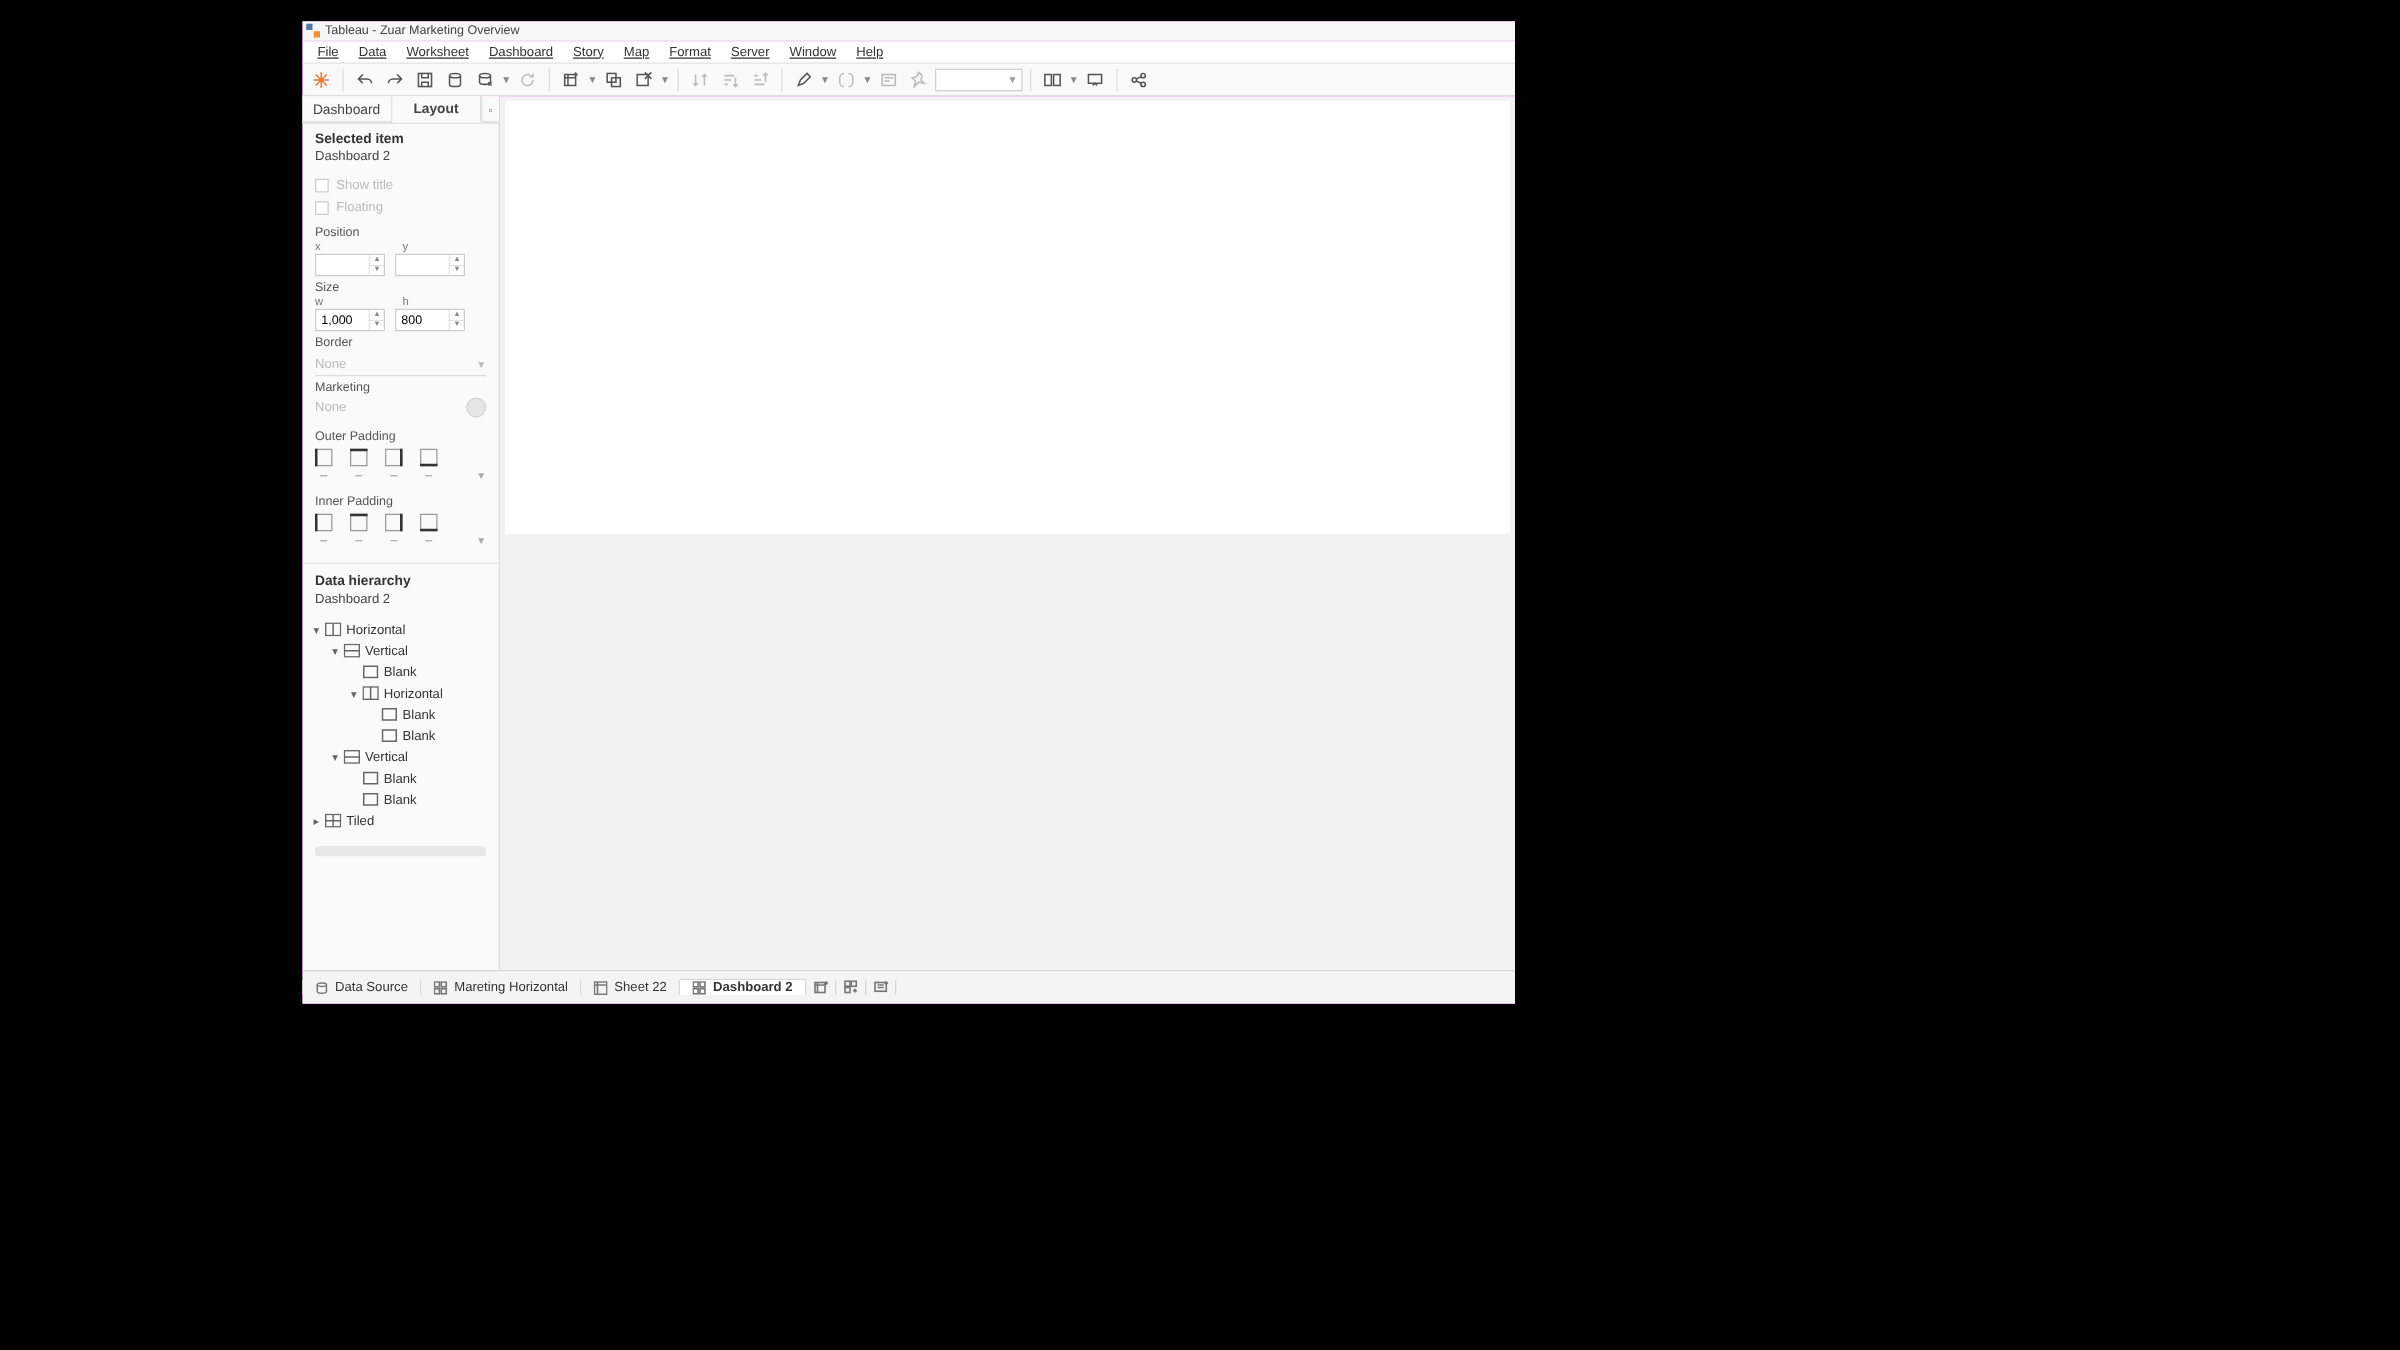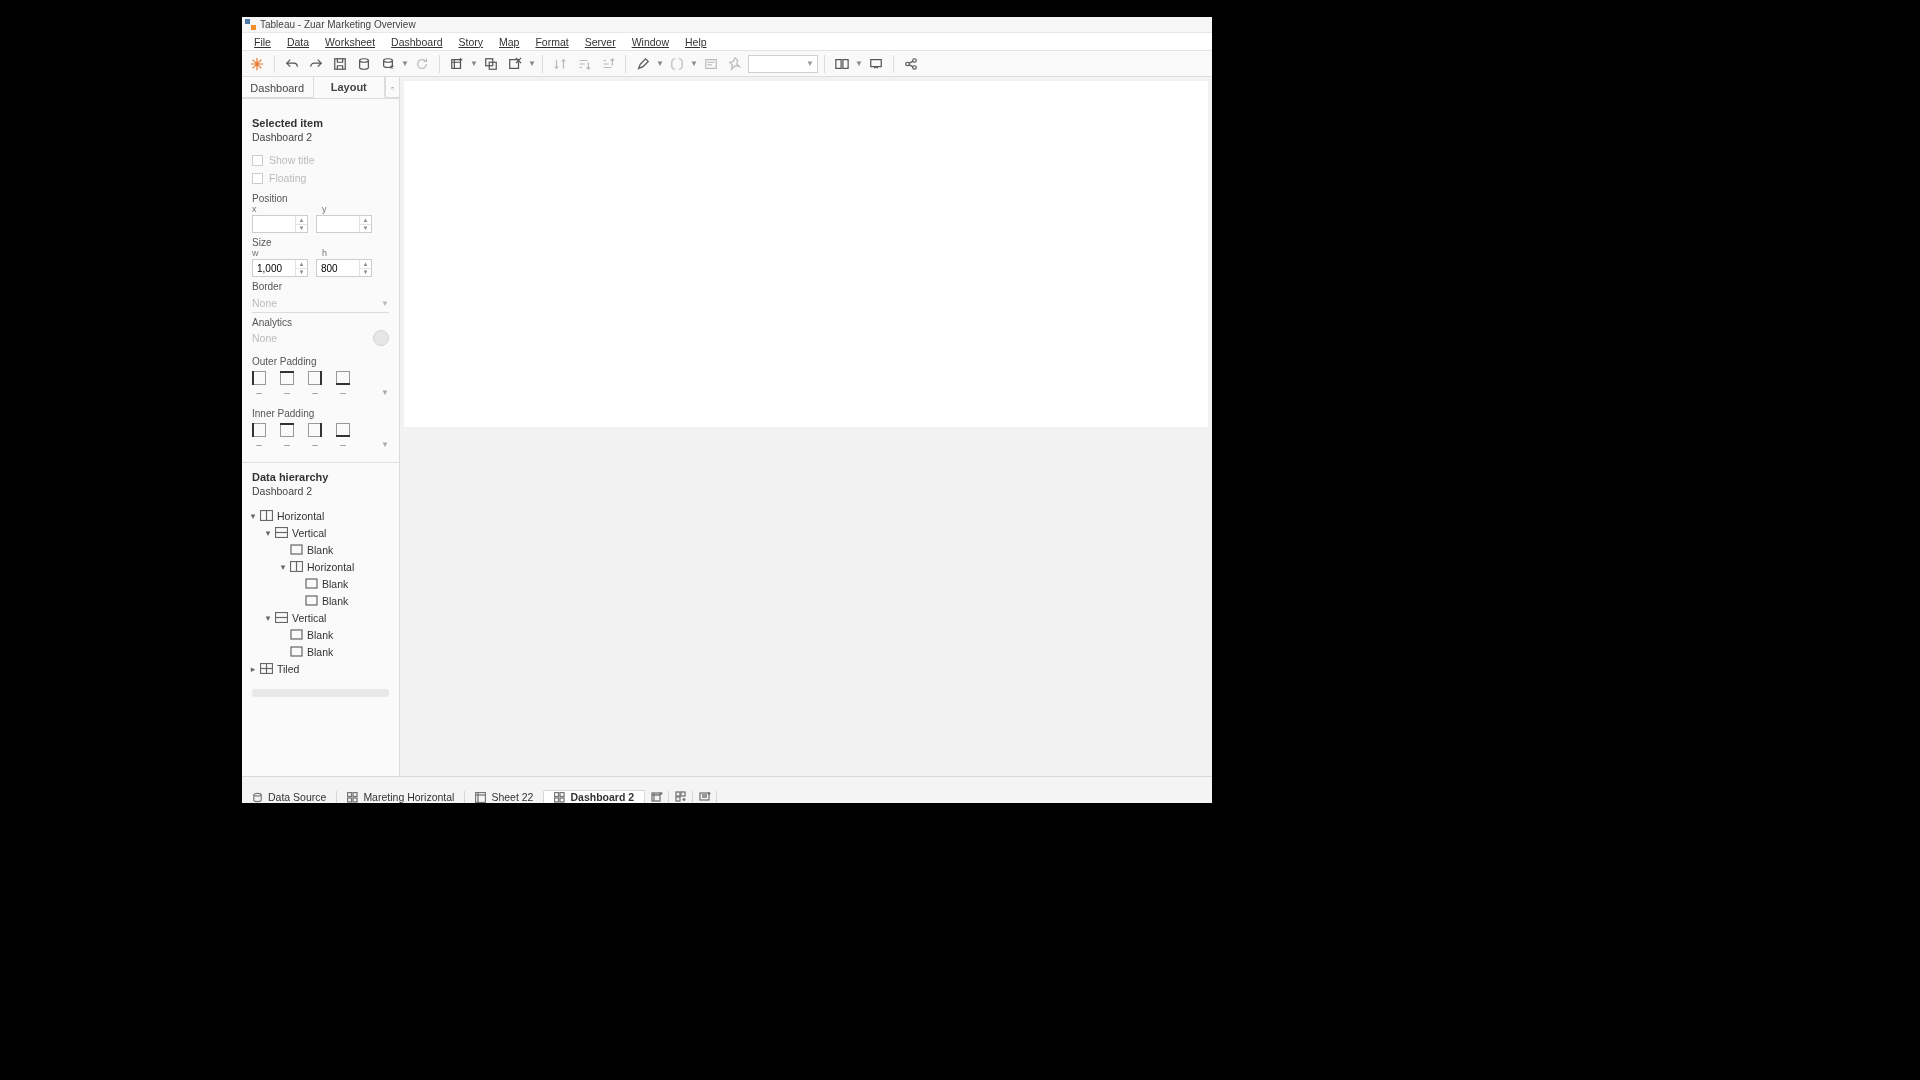--- a/index.html
+++ b/index.html
@@ -42,21 +42,21 @@
 
   
   .panetabs { height:22px; display:flex; border-bottom:1px solid #dcdcdc; background:#fafafa; position:relative;}
   .panetab { flex:1; display:flex; align-items:center; justify-content:center; font-size:11px; color:#444; border-right:1px solid #dcdcdc; cursor:pointer; }
   .panetab:last-of-type { border-right:none; flex:1.05;}
   .panetab.active { font-weight:700; border-bottom:2px solid #fafafa; position:relative; z-index:2; background:#fafafa;}
   .panetabs::after { content:""; position:absolute; left:0; right:0; bottom:0; height:1px; background:#dcdcdc; z-index:1;}
   .panetab.active::after { content:""; position:absolute; left:0; right:0; bottom:-1px; height:2px; background:#fafafa; z-index:3;}
   .pintoggle { width:14px; border-left:1px solid #dcdcdc; display:flex;align-items:center;justify-content:center;font-size:9px;color:#888;cursor:pointer;}
 
-  .panecontent { flex:1; overflow:auto; font-size:10.5px; color:#333;margin-top:12px; }
+  .panecontent { flex:1; overflow:auto; font-size:10.5px; color:#333; }
   .sec { padding:6px 10px 2px 10px; }
   .sec-title { font-weight:600; font-size:11px; margin-bottom:2px; }
   .sec-sub { font-size:10.5px; color:#444; margin-bottom:6px; }
 
   .chk { display:flex; align-items:center; gap:6px; color:#bbb; padding:3px 10px; }
   .chk .box { width:11px; height:11px; border:1px solid #ccc; background:#fff; }
 
   .lbl-group { padding:2px 10px 6px 10px; }
   .field-label { font-size:10px; color:#555; margin-top:4px; }
   .sublabel-row { display:flex; gap:14px; }
@@ -90,21 +90,21 @@
   .tree { padding:2px 4px 8px 4px; }
   .treerow { display:flex; align-items:center; height:17px; font-size:10.5px; color:#333; cursor:default; }
   .tw { width:14px; display:flex; align-items:center; justify-content:center; color:#666; font-size:9px;}
   .ticon { width:13px; height:11px; margin-right:4px; display:flex; align-items:center; justify-content:center;}
   .ticon svg { width:13px; height:11px; stroke:#666; fill:none; stroke-width:1.2;}
   .indent { display:inline-block; }
 
   .sidepane .scrollhint { height:8px; margin:4px 10px 6px 10px; background:#e8e8e8; border-radius:3px;}
 
   
-  .sheetbar { height:27px; background:#f4f4f4; border-top:1px solid #d8d8d8; display:flex; align-items:flex-end; }
+  .sheetbar { height:27px; background:#f4f4f4; border-top:1px solid #d8d8d8; display:flex; align-items:center; }
   .sheettab { display:flex; align-items:center; gap:5px; padding:0 10px; font-size:10.5px; color:#333; border-right:1px solid #d8d8d8; background:#f4f4f4; cursor:pointer;}
   .sheettab.active { background:#fff; font-weight:600; border-top:1px solid #d8d8d8; margin-top:-1px;}
   .sheettab .ic { width:11px; height:11px; display:flex; align-items:center; justify-content:center;}
   .sheettab .ic svg { width:11px; height:11px; stroke:#777; fill:none; stroke-width:1.3;}
   .sheetbtn { width:24px; display:flex; align-items:center; justify-content:center; border-right:1px solid #d8d8d8; color:#777; cursor:pointer;}
   .sheetbtn svg { width:12px; height:12px; stroke:currentColor; fill:none; stroke-width:1.3;}
 </style>
 </head>
 <body>
 
@@ -327,21 +327,21 @@
                 </div>
             </div>
           </div>
 
           <div class="field-label">Border</div>
           <div class="dropdown">
             <span>None</span>
             <span class="caret">▼</span>
           </div>
 
-          <div class="field-label">Analytics</div>
+          <div class="field-label">Marketing</div>
           <div class="bgrow">
             <span style="color:#bbb">None</span>
             <div class="swatch"></div>
           </div>
 
           <div class="field-label" style="margin-top:8px">Outer Padding</div>
           <div class="padgrid">
             <div class="padicon left"></div>
             <div class="padicon top"></div>
             <div class="padicon right"></div>

